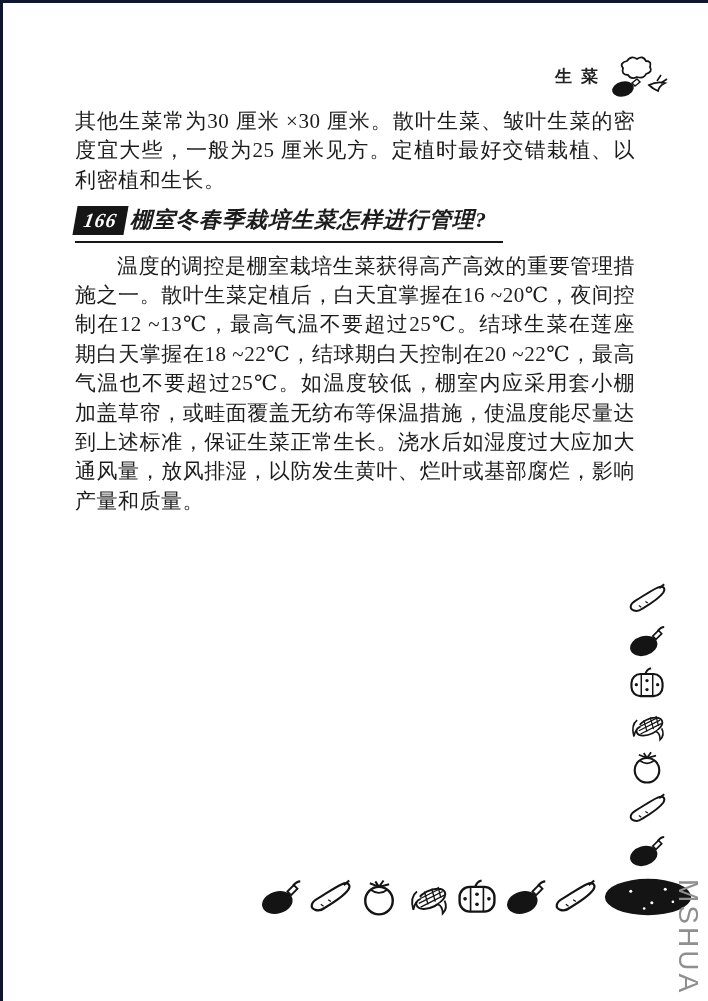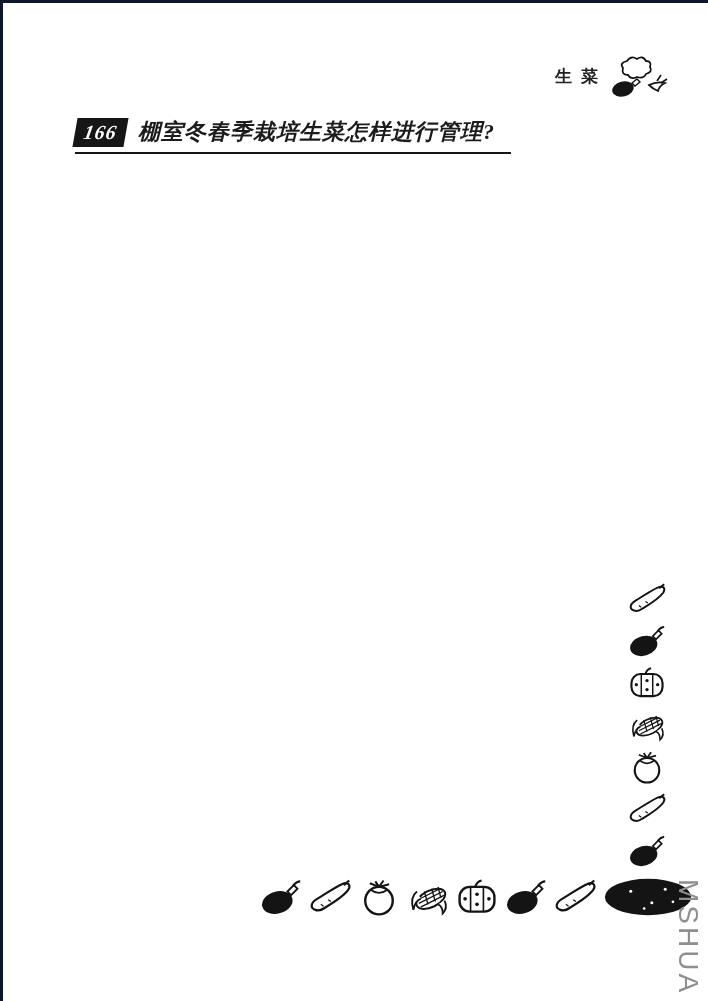--- a/index.html
+++ b/index.html
@@ -41,21 +41,21 @@
     display:inline-block;
     background:#161616; color:#ffffff;
     font-weight:bold; font-style:italic;
     font-size:20px; line-height:26px;
     padding:1px 9px 2px 9px;
     transform:skewX(-10deg);
     letter-spacing:1px;
   }
   .q-title {
     font-weight:bold; font-style:italic;
-    font-size:22px; margin-left:12px;
+    font-size:22px; margin-left:4px;
     letter-spacing:1px;
   }
 
   
   .veg-icon { width:44px; height:40px; display:block; }
   .icon-col {
     position:absolute; left:618px; top:578px; width:52px;
     display:flex; flex-direction:column; align-items:center; gap:6px;
   }
   .icon-col .veg-icon { width:46px; height:36px; }
@@ -132,25 +132,27 @@
 
 <div class="page">
 
   <div class="running-head">生菜</div>
 
   <svg class="head-icon">
     <use href="#sym-vegetable-cluster"></use>
   </svg>
 
   <div class="content">
+    <p class="para no-indent">其他生菜常为30 厘米 ×30 厘米。散叶生菜、皱叶生菜的密度宜大些，一般为25 厘米见方。定植时最好交错栽植、以利密植和生长。</p>
 
     <div class="question">
       <span class="q-badge">166</span><span class="q-title">棚室冬春季栽培生菜怎样进行管理?</span>
     </div>
 
+    <p class="para">温度的调控是棚室栽培生菜获得高产高效的重要管理措施之一。散叶生菜定植后，白天宜掌握在16 ~20℃，夜间控制在12 ~13℃，最高气温不要超过25℃。结球生菜在莲座期白天掌握在18 ~22℃，结球期白天控制在20 ~22℃，最高气温也不要超过25℃。如温度较低，棚室内应采用套小棚加盖草帘，或畦面覆盖无纺布等保温措施，使温度能尽量达到上述标准，保证生菜正常生长。浇水后如湿度过大应加大通风量，放风排湿，以防发生黄叶、烂叶或基部腐烂，影响产量和质量。</p>
   </div>
 
   <div class="icon-col">
       <svg class="veg-icon veg-cucumber">
         <use href="#sym-cucumber"></use>
       </svg>
       <svg class="veg-icon veg-eggplant">
         <use href="#sym-eggplant"></use>
       </svg>
       <svg class="veg-icon veg-pumpkin">

